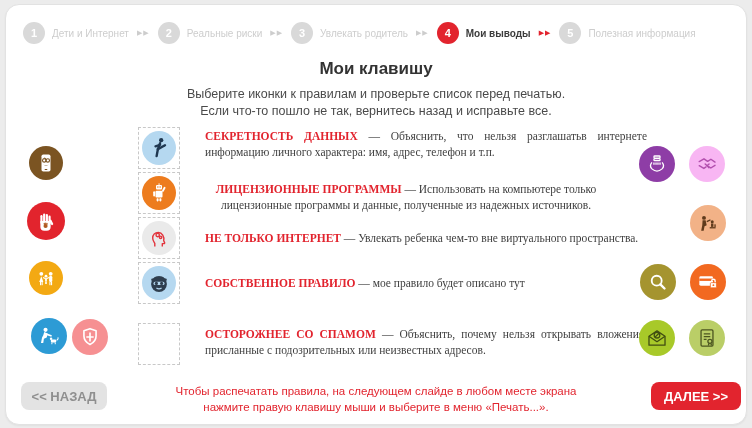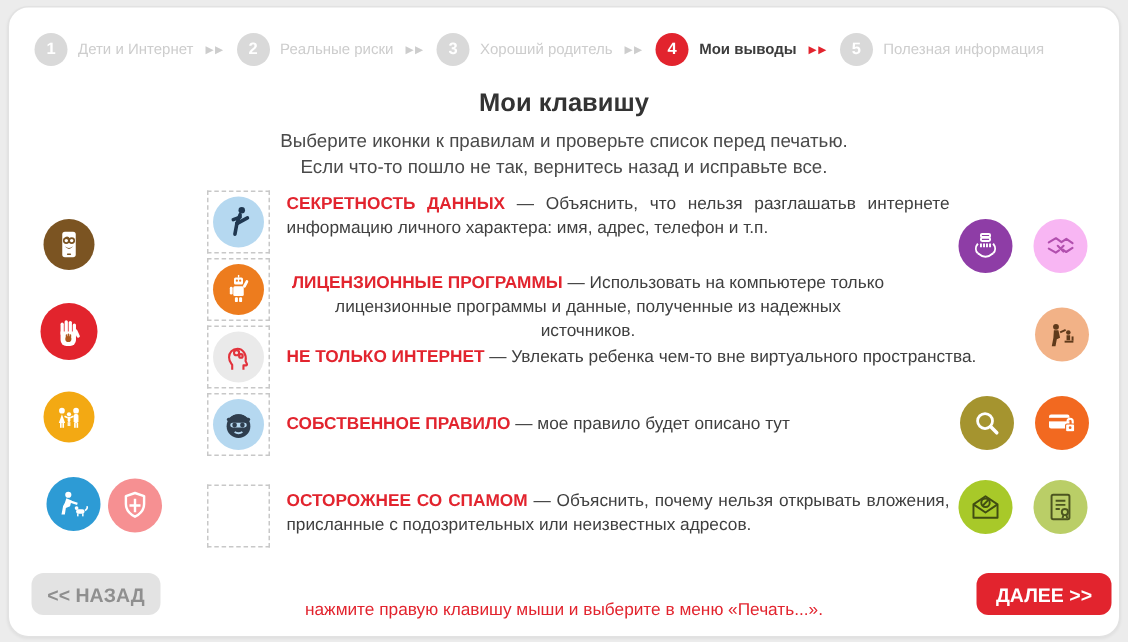--- a/index.html
+++ b/index.html
@@ -21,21 +21,21 @@
   .logo{position:absolute;right:10px;top:13px;display:flex;align-items:center;gap:6px;}
   .logo-box{width:28px;height:28px;display:block;}
   .logo-text{font-size:17px;font-weight:bold;color:var(--mts-red,#e30613);letter-spacing:.5px;}
 
   .title{position:absolute;left:0;top:54px;width:100%;text-align:center;font-size:17px;font-weight:bold;color:#333;margin:0;}
   .subtitle{position:absolute;left:0;top:81px;width:100%;text-align:center;font-size:12.5px;line-height:17px;color:#4a4a4a;margin:0;}
 
   
   .slot{position:absolute;left:132px;width:42px;height:42px;border:1px dashed #c8c8c8;box-sizing:border-box;display:flex;align-items:center;justify-content:center;cursor:pointer;}
   .slot-circle{width:34px;height:34px;border-radius:50%;display:flex;align-items:center;justify-content:center;}
-  .rule-text{position:absolute;left:185px;margin:0;font-size:11.5px;line-height:16px;color:#3f3f3f;}
+  .rule-text{position:absolute;left:199px;margin:0;font-size:11.5px;line-height:16px;color:#3f3f3f;font-family:Liberation Serif, serif;}
   .rule-text .rule-title{color:var(--accent,#e2242e);font-weight:bold;}
   .w440{width:442px;text-align:justify;}
   .w400{width:402px;text-align:center;}
 
   
   .picon{position:absolute;border-radius:50%;display:flex;align-items:center;justify-content:center;cursor:pointer;}
   .d34{width:34px;height:34px;} .d36{width:36px;height:36px;} .d38{width:38px;height:38px;}
 
   
   .btn{position:absolute;top:377px;height:28px;border:none;border-radius:8px;font-family:"Liberation Sans",sans-serif;font-size:13px;font-weight:bold;cursor:pointer;}
@@ -55,21 +55,21 @@
         <span class="step-label">Дети и Интернет</span>
       </div>
       <span class="sep">▶▶</span>
       <div class="step">
         <span class="step-num">2</span>
         <span class="step-label">Реальные риски</span>
       </div>
       <span class="sep">▶▶</span>
       <div class="step">
         <span class="step-num">3</span>
-        <span class="step-label">Хороший родитель</span>
+        <span class="step-label">Увлекать родитель</span>
       </div>
       <span class="sep">▶▶</span>
       <div class="step active">
         <span class="step-num">4</span>
         <span class="step-label">Мои выводы</span>
       </div>
       <span class="sep red">▶▶</span>
       <div class="step">
         <span class="step-num">5</span>
         <span class="step-label">Полезная информация</span>
@@ -282,19 +282,19 @@
             <rect x="6.5" y="4.5" width="11" height="15" rx="1"></rect>
             <path d="M9 8.2 h6 M9 10.7 h6 M9 13.2 h2.6"></path>
             <circle cx="14.7" cy="15.1" r="1.9"></circle>
             <path d="M13.9 16.8 l-0.7 2.1 M15.5 16.8 l0.7 2.1"></path>
           </g>
         </svg>
     </div>
 
     <button class="btn btn-back">&lt;&lt; НАЗАД</button>
     <p class="note">
-      <br>
+      <span>Чтобы распечатать правила, на следующем слайде в любом месте экрана</span><br>
       <span>нажмите правую клавишу мыши и выберите в меню «Печать...».</span>
     </p>
     <button class="btn btn-next">ДАЛЕЕ &gt;&gt;</button>
 
   </div>
 </div>
 
 </body></html>

